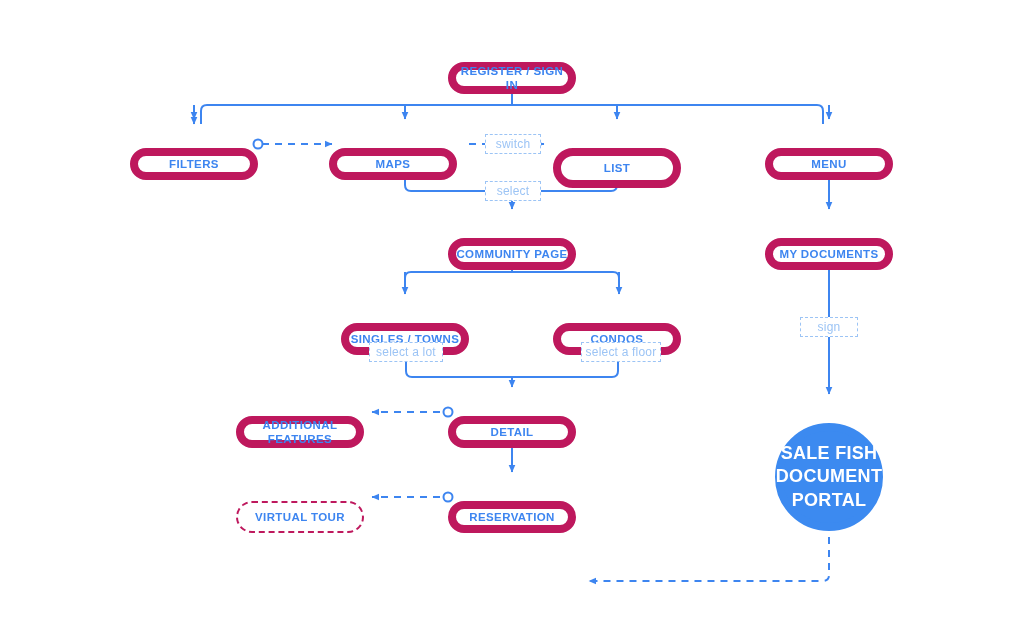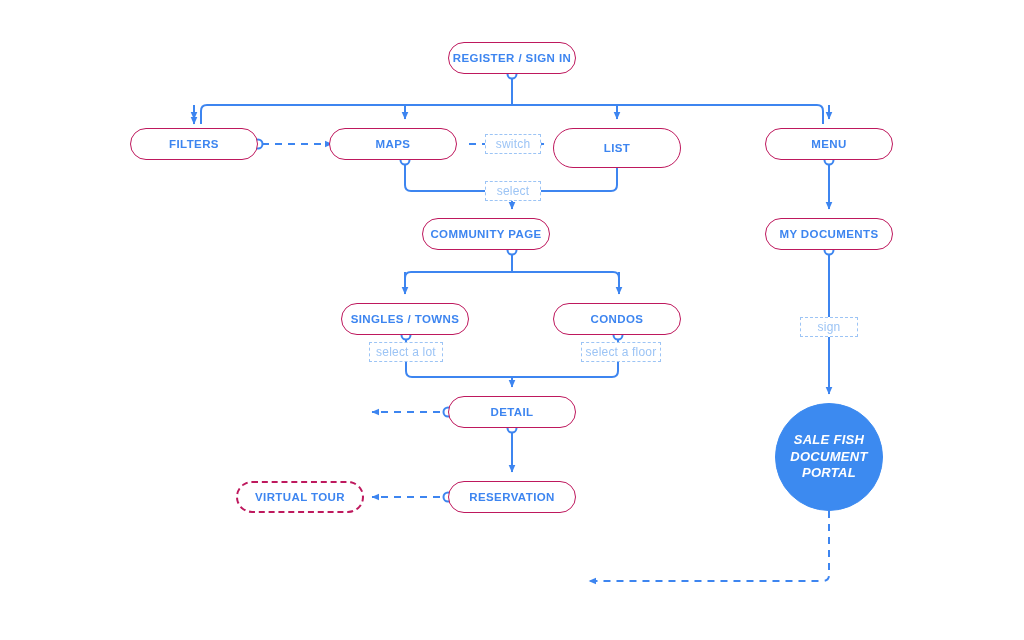--- a/index.html
+++ b/index.html
@@ -38,43 +38,43 @@
     stroke: #3d85f0;
     stroke-width: 2;
   }
   .node {
     position: absolute;
     box-sizing: border-box;
     display: flex;
     align-items: center;
     justify-content: center;
     text-align: center;
-    border: 1px solid #be185d;
+    border: 8px solid #be185d;
     border-radius: 999px;
     background: #ffffff;
     color: #3d85f0;
     font-size: 11.5px;
     font-weight: bold;
     letter-spacing: 0.4px;
     line-height: 1.22;
     text-transform: uppercase;
+    margin-top: 20px;
   }
   .node.dashed {
     border-style: dashed;
     border-width: 2px;
   }
   .node.circle {
     border-radius: 50%;
     background: #3c8af0;
     border-color: #3c8af0;
     color: #ffffff;
-    font-size: 13px;
+    font-size: 18px;
     line-height: 1.3;
     letter-spacing: 0.3px;
-    font-style: italic;
   }
   .tag {
     position: absolute;
     box-sizing: border-box;
     display: flex;
     align-items: center;
     justify-content: center;
     border: 1px dashed #9cc4f5;
     background: #ffffff;
     color: #9cc4f5;
@@ -206,36 +206,39 @@
   </div>
 
   <div class="node" style="left:765px; top:128px; width:128px; height:32px;">
     <span>MENU</span>
   </div>
 
   <div class="node" style="left:765px; top:218px; width:128px; height:32px;">
     <span>MY DOCUMENTS</span>
   </div>
 
-  <div class="node" style="left:422px; top:218px; width:128px; height:32px;">
+  <div class="node" style="left:448px; top:218px; width:128px; height:32px;">
     <span>COMMUNITY PAGE</span>
   </div>
 
   <div class="node" style="left:341px; top:303px; width:128px; height:32px;">
     <span>SINGLES / TOWNS</span>
   </div>
 
   <div class="node" style="left:553px; top:303px; width:128px; height:32px;">
     <span>CONDOS</span>
   </div>
 
   <div class="node" style="left:448px; top:396px; width:128px; height:32px;">
     <span>DETAIL</span>
   </div>
 
+  <div class="node" style="left:236px; top:396px; width:128px; height:32px;">
+    <span class="multiline">ADDITIONAL<br>FEATURES</span>
+  </div>
 
   <div class="node" style="left:448px; top:481px; width:128px; height:32px;">
     <span>RESERVATION</span>
   </div>
 
   <div class="node dashed" style="left:236px; top:481px; width:128px; height:32px;">
     <span>VIRTUAL TOUR</span>
   </div>
 
 

